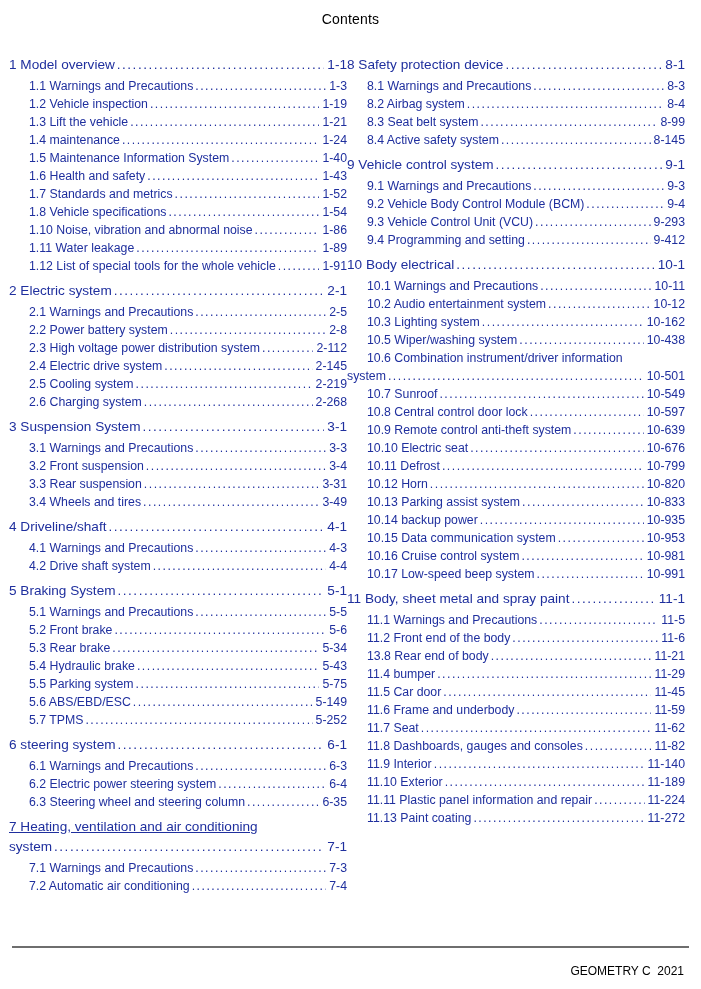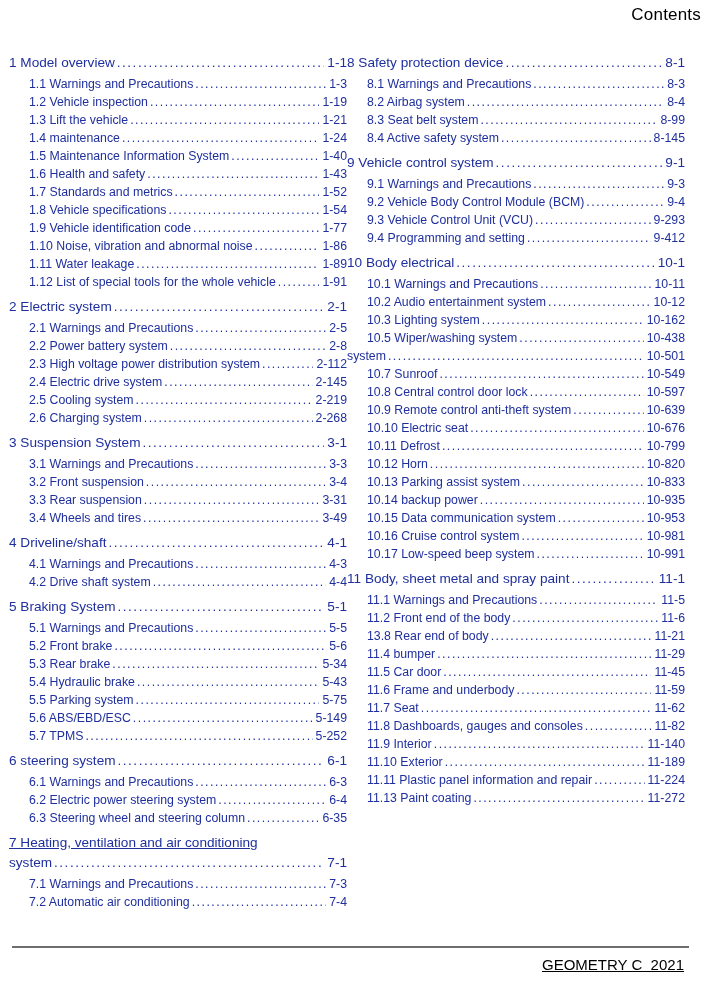--- a/index.html
+++ b/index.html
@@ -9,23 +9,23 @@
   }
   *{box-sizing:border-box;margin:0;padding:0;}
   html,body{background:#ffffff;}
   body{
     width:701px;height:989px;
     font-family:"Liberation Sans", sans-serif;
     position:relative;
     overflow:hidden;
   }
   .doc-title{
-    text-align:right;
-    padding-top:5px;
-    font-size:17px;
+    text-align:center;
+    padding-top:11px;
+    font-size:14px;
     letter-spacing:.2px;
     color:var(--title-color);
   }
   .toc-columns{
     display:flex;
     padding:22px 16px 0 9px;
     justify-content:space-between;
   }
   .toc-column{flex:1 1 0;min-width:0;}
   .toc-section{color:var(--toc-color);}
@@ -60,25 +60,24 @@
   }
   .pagenum{white-space:nowrap;}
   .outdent{margin-left:0;}
   .page-footer{
     position:absolute;
     left:12px;right:12px;top:946px;
   }
   .footer-rule{height:2px;background:var(--rule-color);}
   .footer-text{
     text-align:right;
-    padding:8px 5px 0 0;
-    font-size:15px;
+    padding:16px 5px 0 0;
+    font-size:12px;
     color:#000;
     white-space:pre;
-    text-decoration:underline;
   }
 </style>
 </head>
 <body>
 
 <div class="doc-title">Contents</div>
 
 <div class="toc-columns">
     <div class="toc-column">
       <div class="toc-section">
@@ -121,25 +120,20 @@
           <span class="lbl">1.7 Standards and metrics</span>
           <span class="leader"></span>
           <span class="pagenum">1-52</span>
         </div>
         <div class="entry-row row">
           <span class="lbl">1.8 Vehicle specifications</span>
           <span class="leader"></span>
           <span class="pagenum">1-54</span>
         </div>
         <div class="entry-row row">
-          <span class="lbl">1.9 Vehicle identification code</span>
-          <span class="leader"></span>
-          <span class="pagenum">1-77</span>
-        </div>
-        <div class="entry-row row">
           <span class="lbl">1.10 Noise, vibration and abnormal noise</span>
           <span class="leader"></span>
           <span class="pagenum">1-86</span>
         </div>
         <div class="entry-row row">
           <span class="lbl">1.11 Water leakage</span>
           <span class="leader"></span>
           <span class="pagenum">1-89</span>
         </div>
         <div class="entry-row row">
@@ -386,20 +380,21 @@
         <div class="entry-row row">
           <span class="lbl">10.3 Lighting system</span>
           <span class="leader"></span>
           <span class="pagenum">10-162</span>
         </div>
         <div class="entry-row row">
           <span class="lbl">10.5 Wiper/washing system</span>
           <span class="leader"></span>
           <span class="pagenum">10-438</span>
         </div>
+        <div class="entry-line">10.6 Combination instrument/driver information</div>
         <div class="entry-row outdent row">
           <span class="lbl">system</span>
           <span class="leader"></span>
           <span class="pagenum">10-501</span>
         </div>
         <div class="entry-row row">
           <span class="lbl">10.7 Sunroof</span>
           <span class="leader"></span>
           <span class="pagenum">10-549</span>
         </div>

